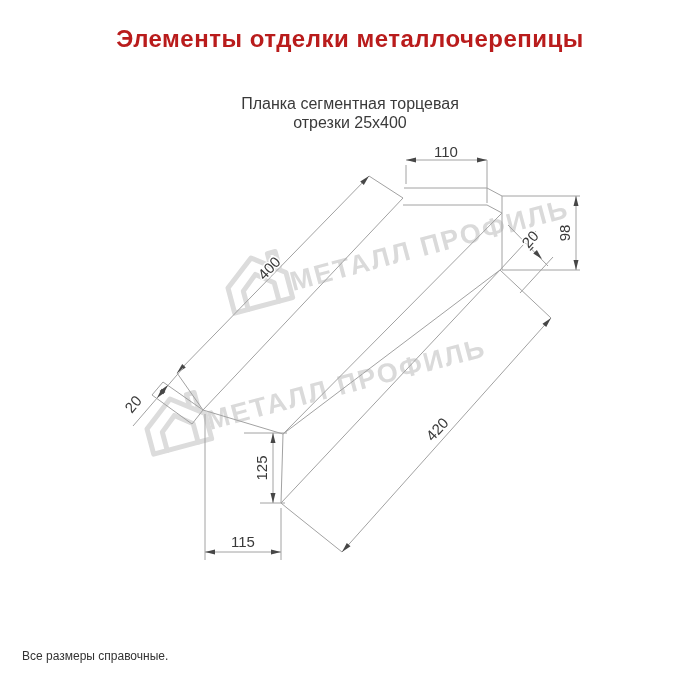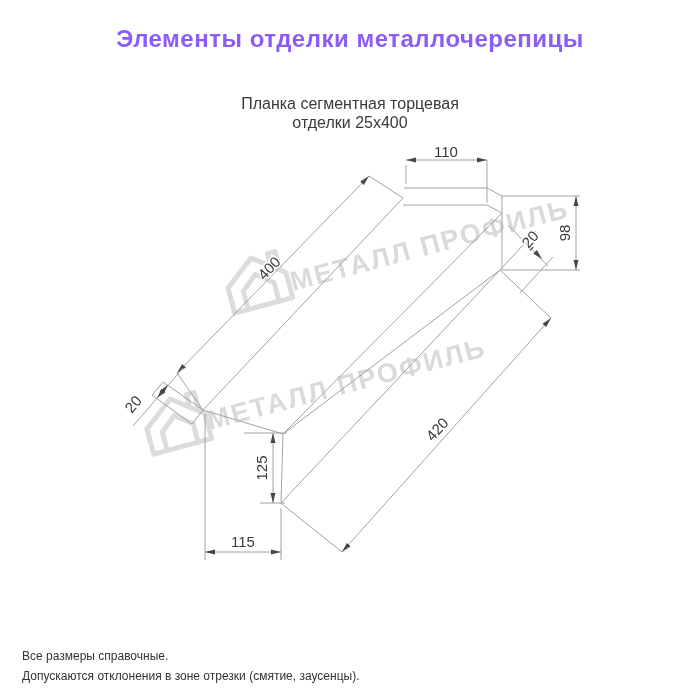--- a/index.html
+++ b/index.html
@@ -1,19 +1,19 @@
 <!DOCTYPE html>
 <html><head>
 <meta charset="utf-8">
 <style>
   html,body{margin:0;padding:0;background:#fff;}
   .page{position:relative;width:700px;height:700px;background:#fff;overflow:hidden;
         font-family:"Liberation Sans", sans-serif;}
   .title{position:absolute;top:25px;left:0;width:700px;text-align:center;
-         font-size:24px;font-weight:bold;color:#8b5cf6;letter-spacing:0.5px;}
+         font-size:24px;font-weight:bold;color:#b91c1c;letter-spacing:0.5px;}
   .subtitle{position:absolute;top:94px;left:0;width:700px;text-align:center;
             font-size:16px;line-height:19px;color:#3a3a3a;}
   .footer{position:absolute;left:22px;top:647px;font-size:12px;line-height:19.5px;color:#333;}
   svg{position:absolute;left:0;top:0;}
   .ln{stroke:#a2a2a2;stroke-width:1;fill:none;}
   .wm{stroke:#dcdcdc;stroke-width:5;fill:none;stroke-linejoin:round;stroke-linecap:round;}
   .arr{fill:#474747;stroke:none;}
   .dimtxt{font-family:"Liberation Sans",sans-serif;font-size:15px;fill:#3a3a3a;
           text-anchor:middle;dominant-baseline:central;paint-order:stroke;stroke:#ffffff;stroke-width:3px;}
   .wmtxt{font-family:"Liberation Sans",sans-serif;font-size:27px;font-weight:bold;
@@ -21,21 +21,21 @@
 </style>
 </head>
 <body>
 
 <div class="page">
 
   <div class="title">Элементы отделки металлочерепицы</div>
 
   <div class="subtitle">
     <div>Планка сегментная торцевая</div>
-    <div>отделки 25x400</div>
+    <div>отрезки 25x400</div>
   </div>
 
   <svg width="700" height="700" viewBox="0 0 700 700">
 
     <g>
       <g transform="translate(213,263) rotate(-15)">
         <path class="wm" d="M8,54 L8,28 L38,5 L68,28 L68,54 Z"></path>
         <path class="wm" d="M55,15 L55,5 L63,5 L63,21"></path>
         <path class="wm" d="M22,54 L22,35 L38,22 L54,35 L54,54"></path>
       </g>
@@ -132,16 +132,15 @@
     <g>
       <path class="ln" d="M133,426 L183,368"></path>
       <path class="arr" d="M0,0 L10,-2.5 L10,2.5 Z" transform="translate(168,385) rotate(130.7)"></path>
       <path class="arr" d="M0,0 L10,-2.5 L10,2.5 Z" transform="translate(157,398) rotate(-49.3)"></path>
       <text class="dimtxt" transform="translate(133,404) rotate(-50)">20</text>
     </g>
   </svg>
 
   <div class="footer">
     <div>Все размеры справочные.</div>
-    <div>Допускаются отклонения в зоне отрезки (смятие, заусенцы).</div>
   </div>
 
 </div>
 
 </body></html>

